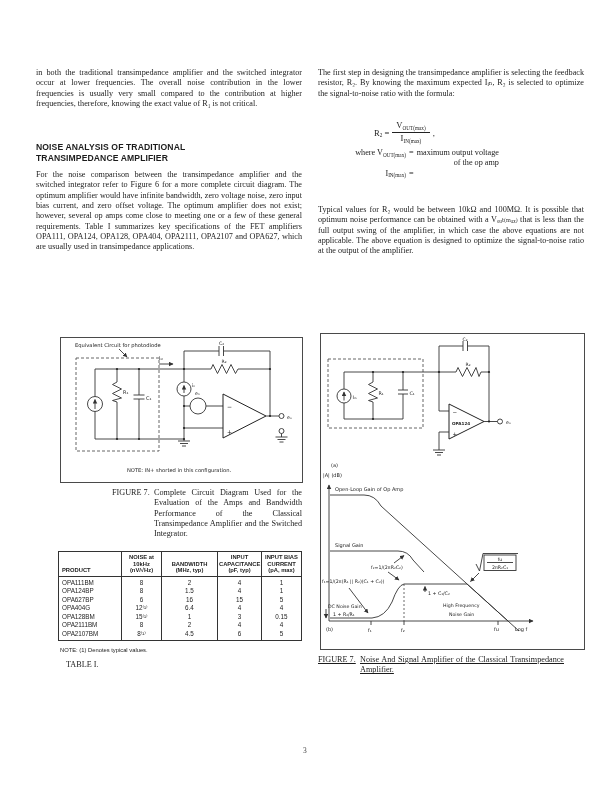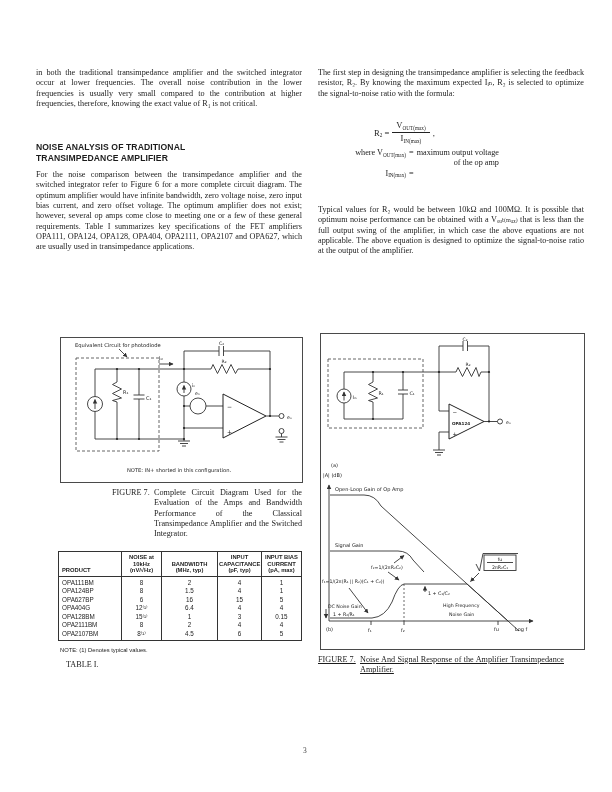--- a/index.html
+++ b/index.html
@@ -374,19 +374,19 @@
         <text x="80" y="297.5" font-size="5">f₂</text>
         <text x="173" y="296.5" font-size="5">fu</text>
         <text x="194" y="296.5" font-size="5">Log f</text>
         <text x="5" y="296.5" font-size="5">(b)</text>
       </g>
     </svg>
   </div>
 
   <div class="abs caption" style="left:318px; top:655px; width:248px;text-decoration:underline;">
     <span class="cap-label" style="width:42px;">FIGURE 7.</span>
-    <span class="cap-text" style="max-width:204px;">Noise And Signal Response of the Amplifier Transimpedance Amplifier.</span>
+    <span class="cap-text" style="max-width:204px;">Noise And Signal Amplifier of the Classical Transimpedance Amplifier.</span>
   </div>
 
   <div class="abs pagenum" style="left:303px; top:746px;">3</div>
 
 
 </div>
 
 </body></html>

